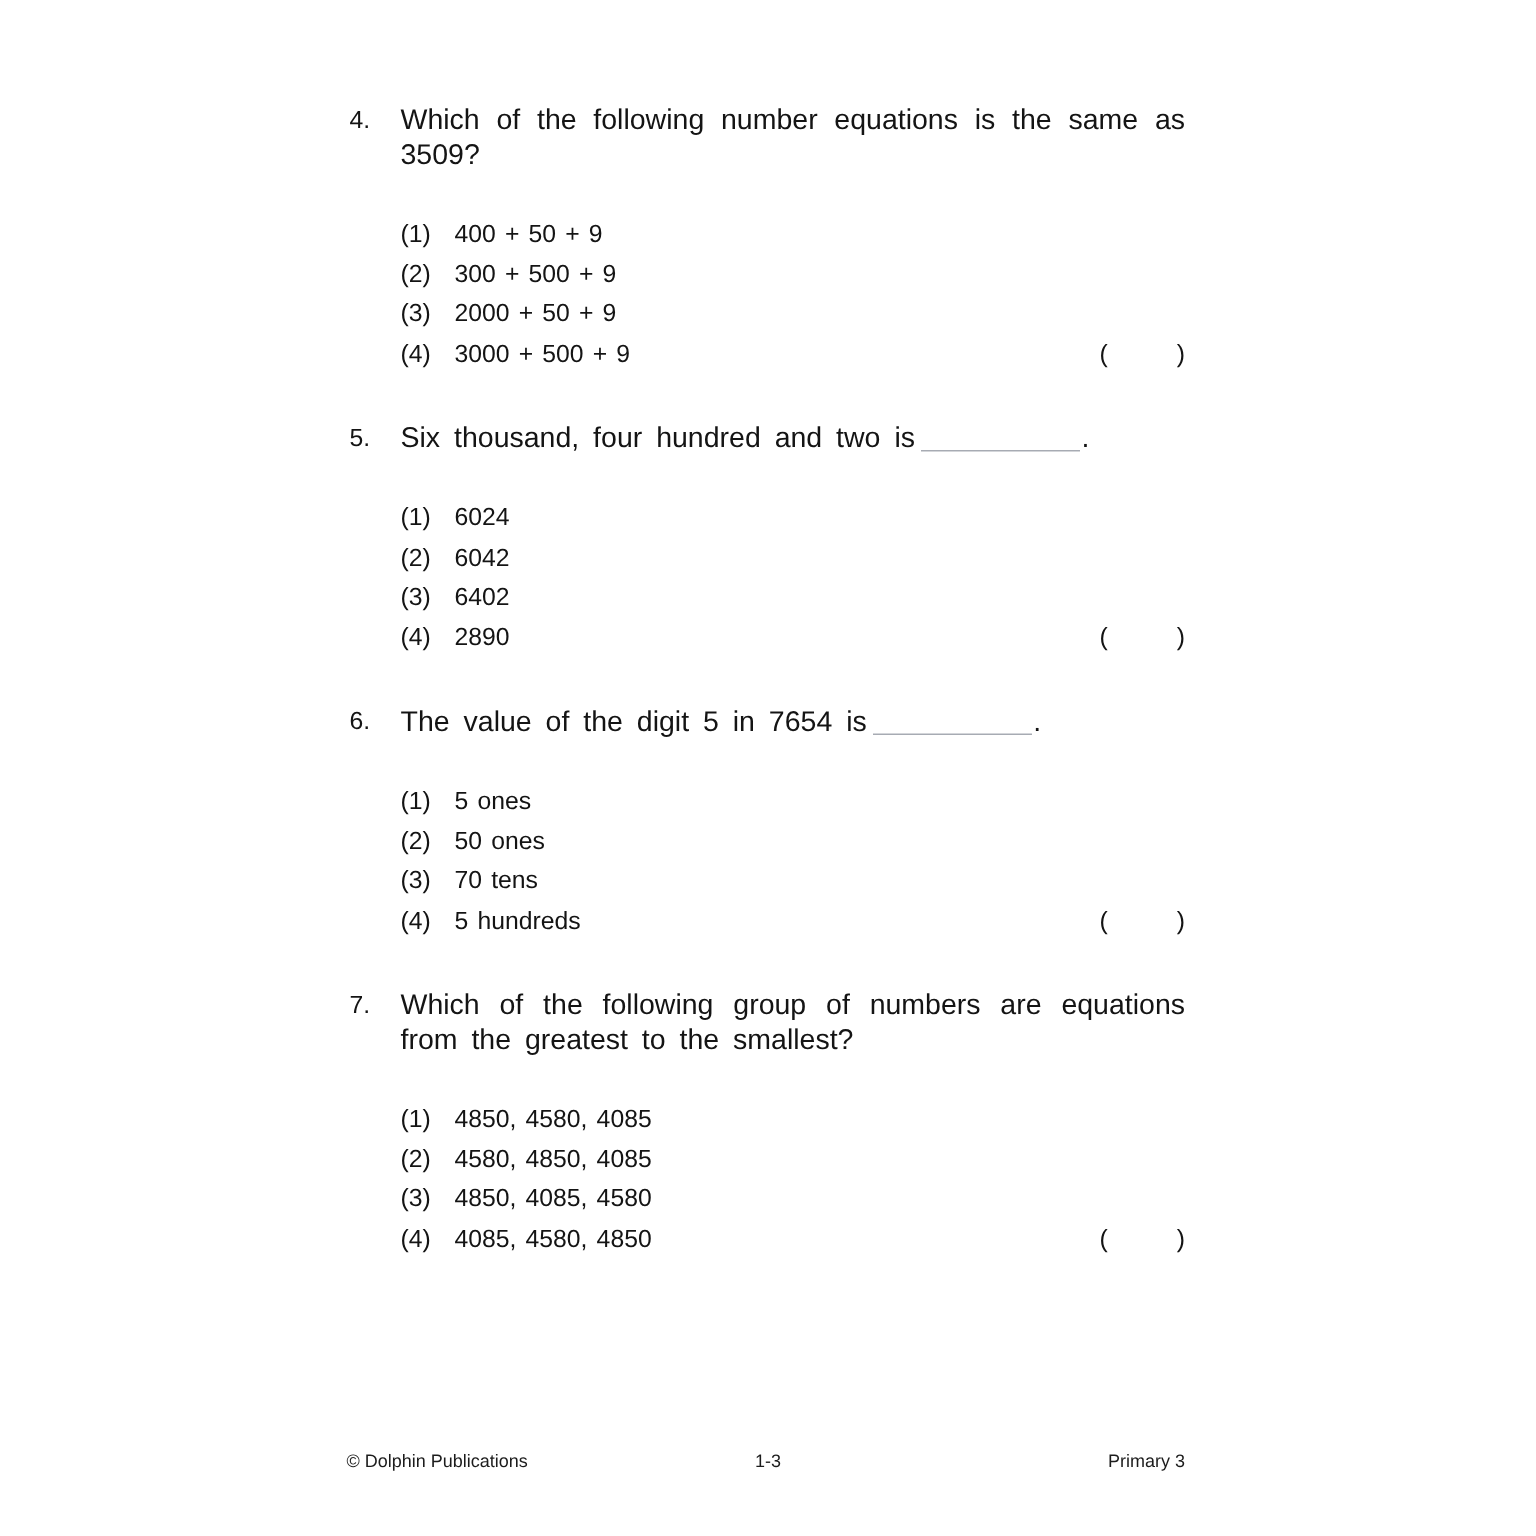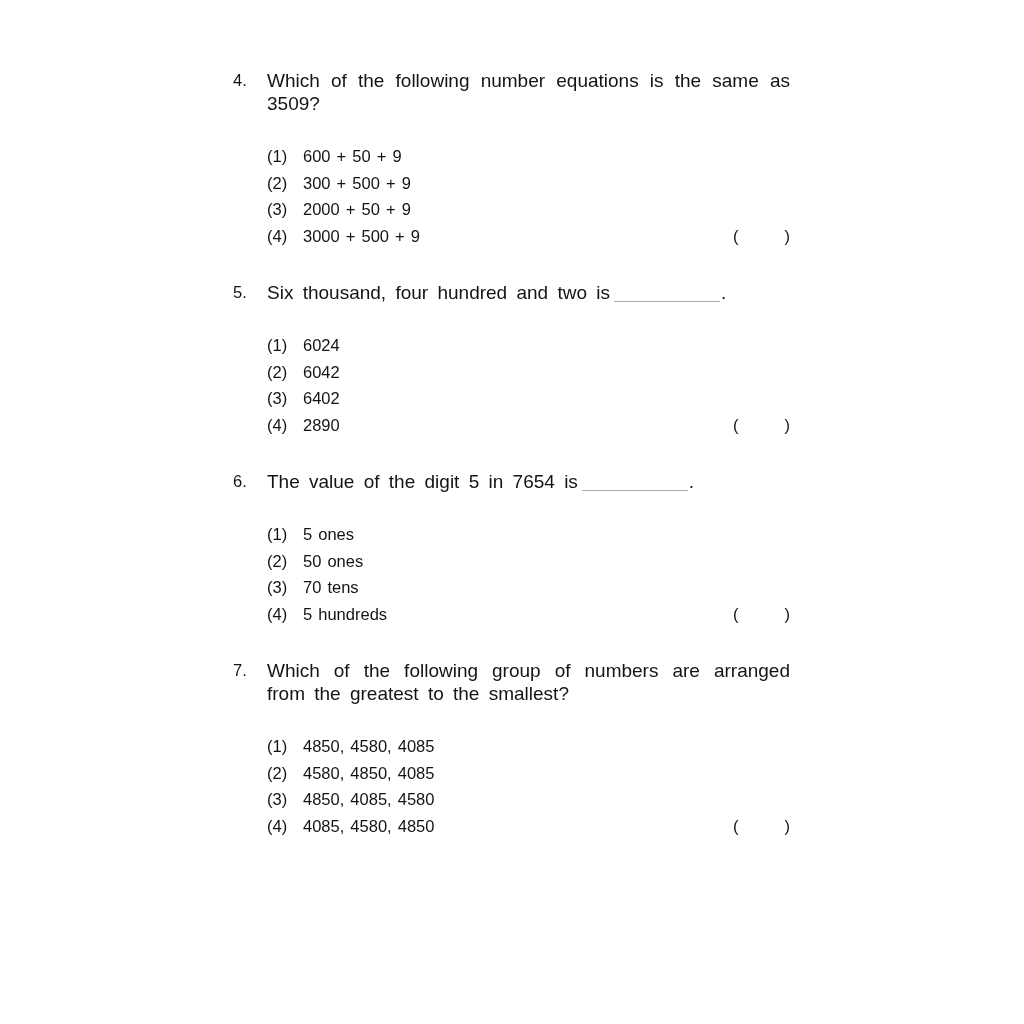--- a/index.html
+++ b/index.html
@@ -86,21 +86,21 @@
 <div class="page">
   <div class="content" id="questions-container">
       <div class="question">
         <div class="q-row">
           <span class="q-num">4.</span>
           <div class="q-text">Which of the following number equations is the same as 3509?</div>
         </div>
         <div class="options">
           <div class="option">
             <span class="opt-label">(1)</span>
-            <span class="opt-text">600 + 50 + 9</span>
+            <span class="opt-text">400 + 50 + 9</span>
           </div>
           <div class="option">
             <span class="opt-label">(2)</span>
             <span class="opt-text">300 + 500 + 9</span>
           </div>
           <div class="option">
             <span class="opt-label">(3)</span>
             <span class="opt-text">2000 + 50 + 9</span>
           </div>
           <div class="option">
@@ -156,21 +156,21 @@
           <div class="option">
             <span class="opt-label">(4)</span>
             <span class="opt-text">5 hundreds</span>
             <span class="bracket"><span class="b-open">(</span><span class="b-close">)</span></span>
           </div>
         </div>
       </div>
       <div class="question">
         <div class="q-row">
           <span class="q-num">7.</span>
-          <div class="q-text">Which of the following group of numbers are arranged from the greatest to the smallest?</div>
+          <div class="q-text">Which of the following group of numbers are equations from the greatest to the smallest?</div>
         </div>
         <div class="options">
           <div class="option">
             <span class="opt-label">(1)</span>
             <span class="opt-text">4850, 4580, 4085</span>
           </div>
           <div class="option">
             <span class="opt-label">(2)</span>
             <span class="opt-text">4580, 4850, 4085</span>
           </div>
@@ -179,13 +179,18 @@
             <span class="opt-text">4850, 4085, 4580</span>
           </div>
           <div class="option">
             <span class="opt-label">(4)</span>
             <span class="opt-text">4085, 4580, 4850</span>
             <span class="bracket"><span class="b-open">(</span><span class="b-close">)</span></span>
           </div>
         </div>
       </div>
     </div>
+  <div class="footer">
+    <span class="f-left">© Dolphin Publications</span>
+    <span class="f-center">1-3</span>
+    <span class="f-right">Primary 3</span>
+  </div>
 </div>
 
 </body></html>

